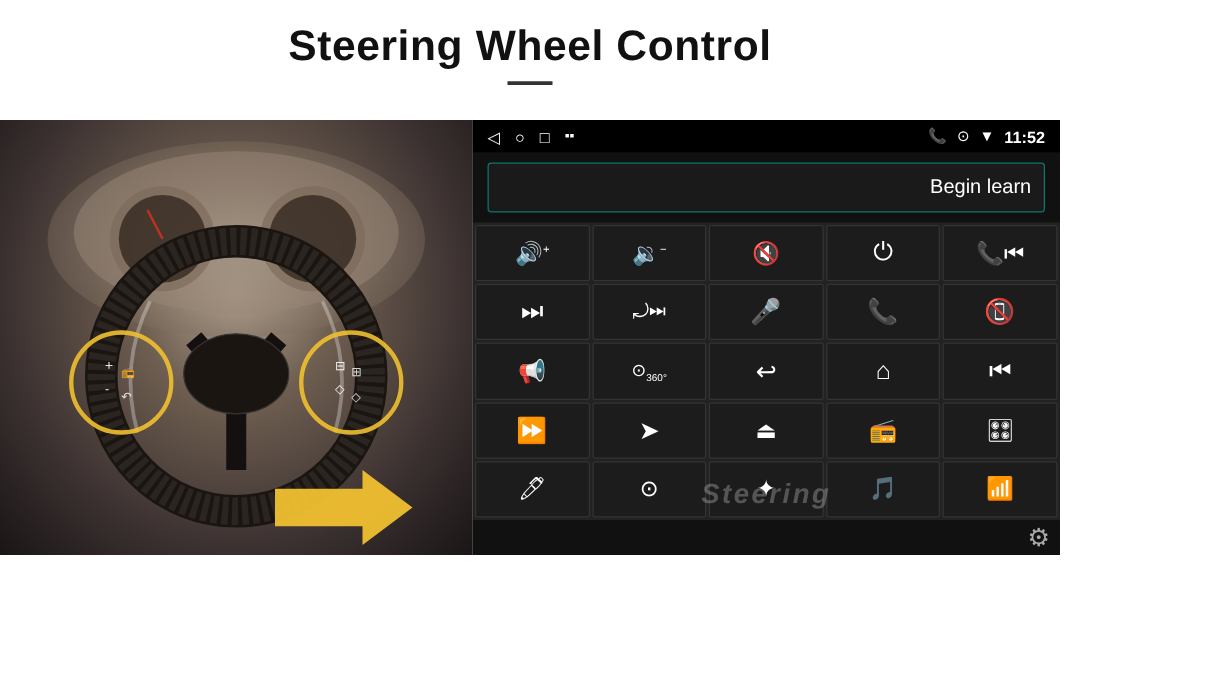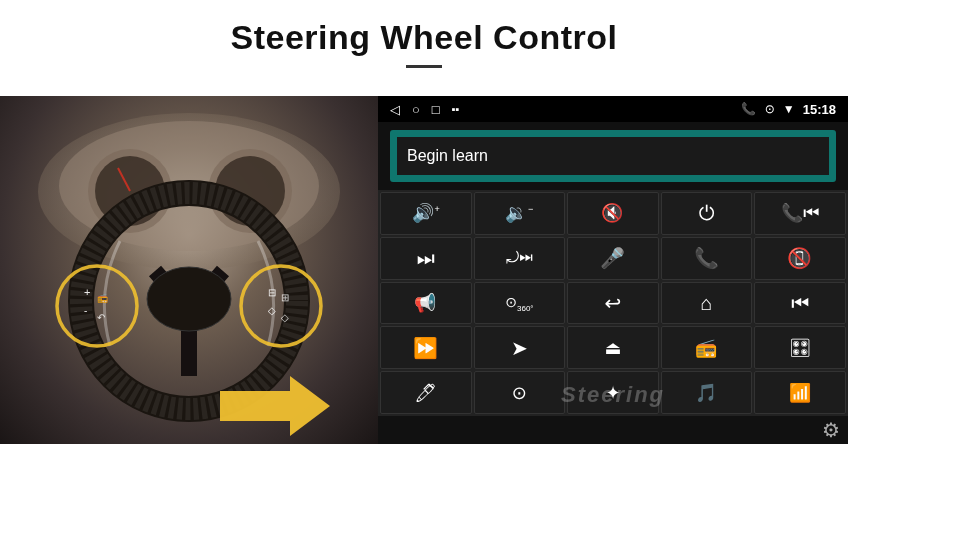--- a/index.html
+++ b/index.html
@@ -113,25 +113,25 @@
       font-size: 13px;
     }
     
     .begin-learn-row {
       padding: 8px 12px;
       background: #111;
     }
     .begin-learn-btn {
       width: 100%;
       background: #1a1a1a;
-      border: 7px solid #0f766e;
+      border: 1px solid #0f766e;
       color: #fff;
       font-size: 16px;
       padding: 10px;
-      text-align: left;
+      text-align: right;
       border-radius: 3px;
       cursor: pointer;
     }
     
     .control-grid {
       flex: 1;
       display: grid;
       grid-template-columns: repeat(5, 1fr);
       grid-template-rows: repeat(5, 1fr);
       gap: 2px;
@@ -247,21 +247,21 @@
           <div class="status-left">
             <span class="status-icon">◁</span>
             <span class="status-icon">○</span>
             <span class="status-icon">□</span>
             <span class="status-icon" style="font-size:11px;">▪▪</span>
           </div>
           <div class="status-right">
             <span style="font-size:12px;">📞</span>
             <span style="font-size:12px;">⊙</span>
             <span style="font-size:12px;">▼</span>
-            <span class="status-time">15:18</span>
+            <span class="status-time">11:52</span>
           </div>
         </div>
 
         <div class="begin-learn-row">
           <div class="begin-learn-btn">Begin learn</div>
         </div>
 
         <div class="control-grid">
 
           <div class="ctrl-btn">

